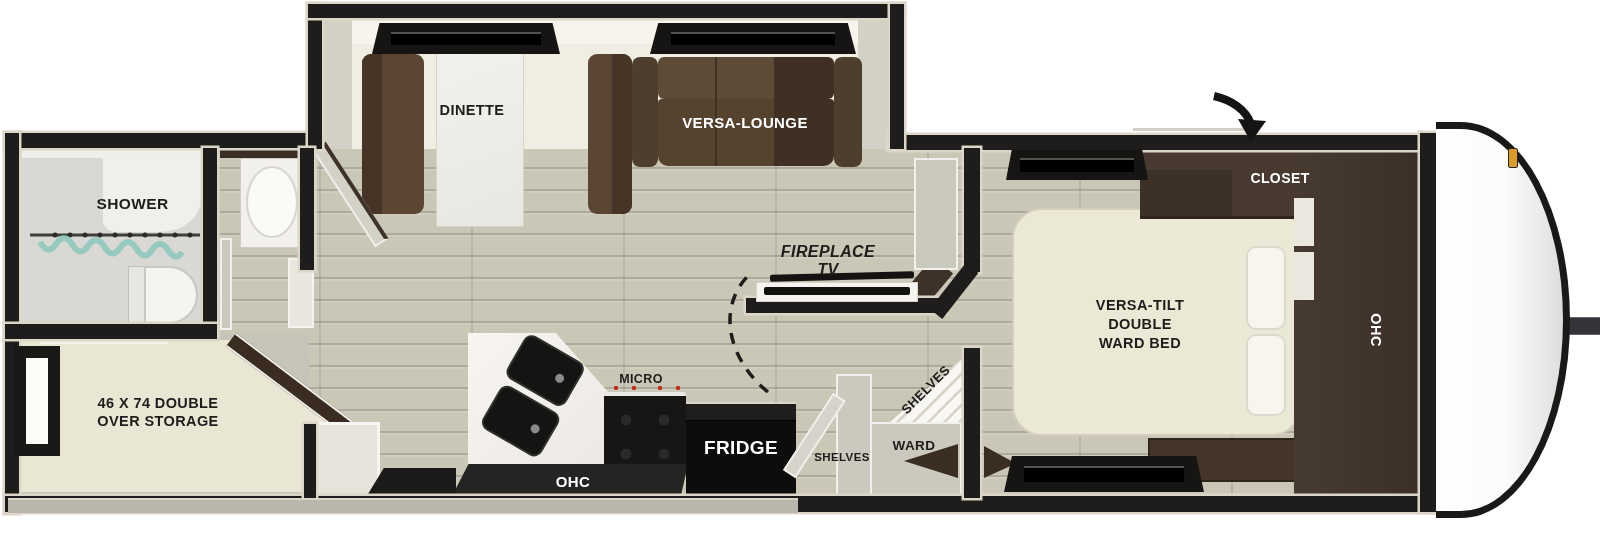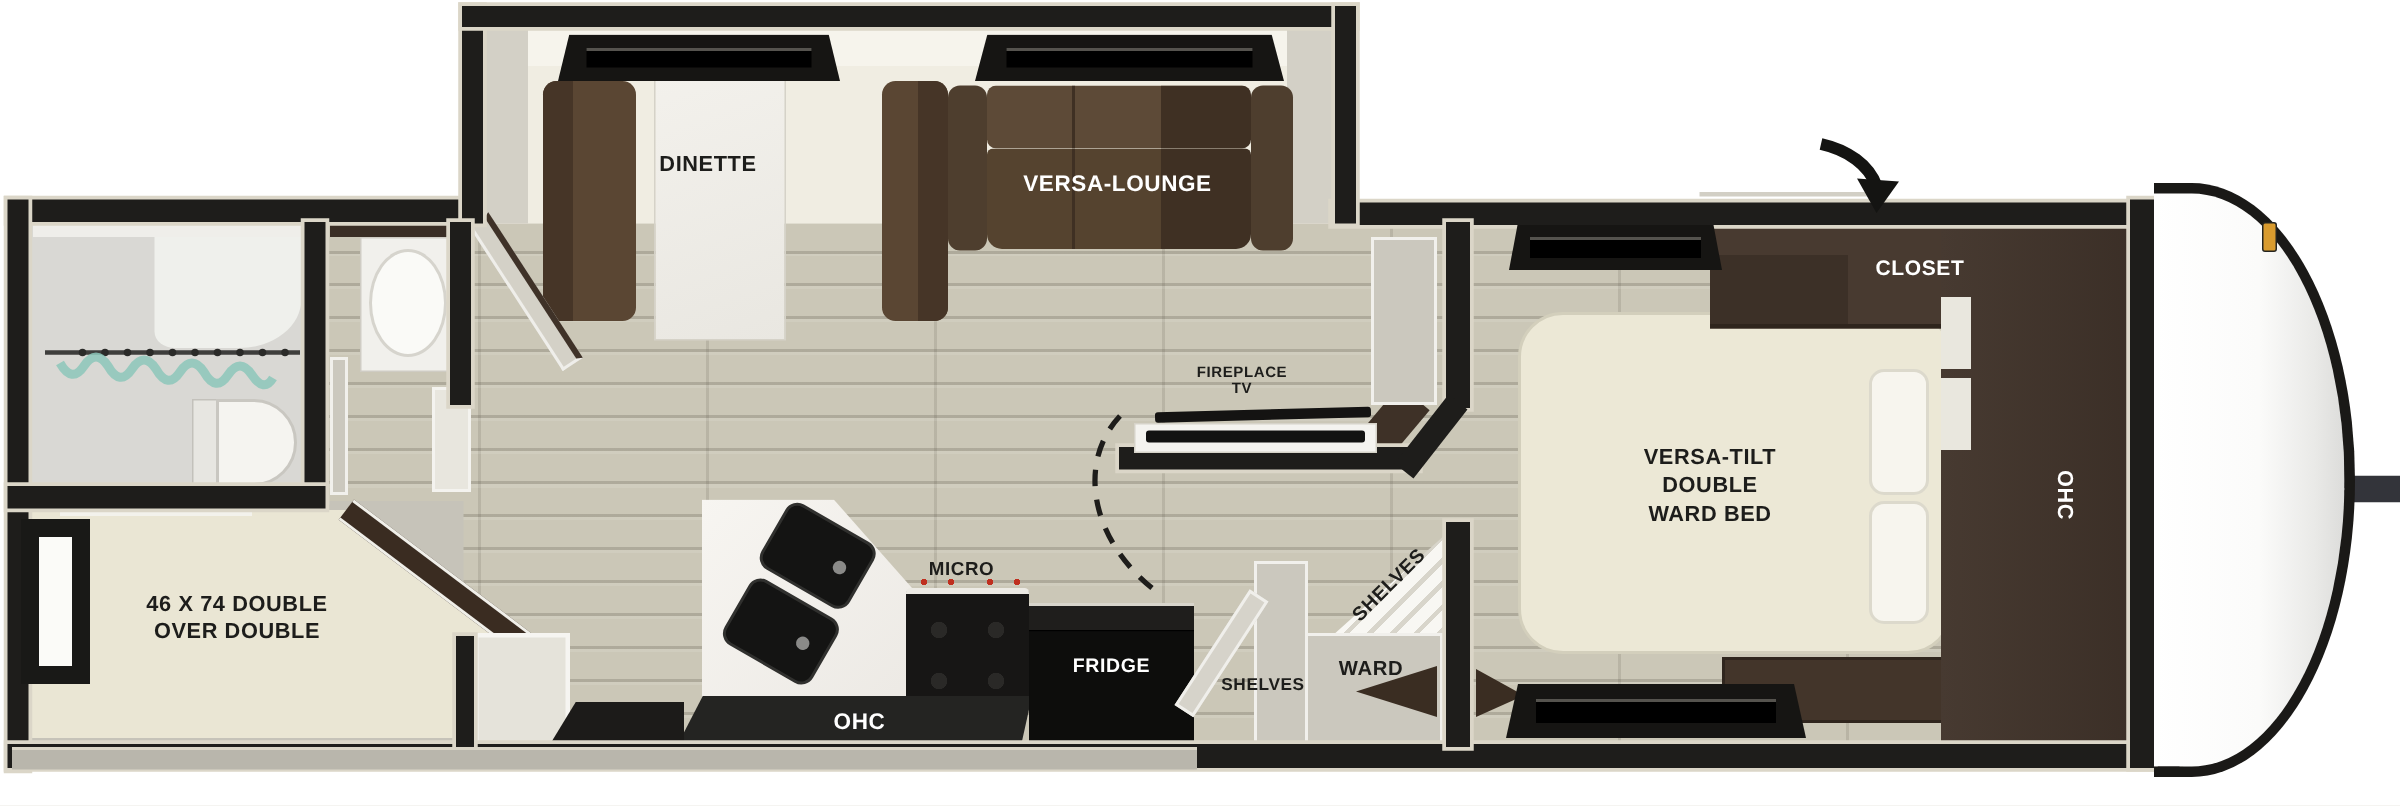--- a/index.html
+++ b/index.html
@@ -187,35 +187,36 @@
 
   <div class="abs" style="left:1548px;top:304px;width:52px;height:44px;background:#33343a;z-index:7;
               clip-path:polygon(0 12%,38% 0,38% 30%,100% 30%,100% 70%,38% 70%,38% 100%,0 88%,30% 50%);"></div>
   <div class="abs" style="left:1436px;top:122px;width:134px;height:396px;z-index:8;box-sizing:border-box;
               background:linear-gradient(90deg,#ffffff 0%,#fbfbfa 55%,#e9e9e7 85%,#dcdcda 100%);
               border:7px solid #1a1917;border-left:none;border-radius:0 110px 110px 0 / 0 200px 200px 0;"></div>
   <div class="abs" style="left:1508px;top:148px;width:8px;height:18px;background:#d99b2e;border:1px solid #242420;border-radius:2px;z-index:9;"></div>
 
   <div class="lbl" style="left:436px;top:101px;width:72px;font-size:14.5px;">DINETTE</div>
   <div class="lbl white" style="left:656px;top:114px;width:178px;font-size:15px;">VERSA-LOUNGE</div>
+  <div class="lbl" style="left:40px;top:194px;width:185px;font-size:15.5px;">SHOWER</div>
   <div class="lbl white" style="left:1230px;top:170px;width:100px;font-size:14px;">CLOSET</div>
   <div class="lbl" style="left:1075px;top:296px;width:130px;font-size:14.5px;line-height:1.32;">
     <span>VERSA-TILT</span><br>
     <span>DOUBLE</span><br>
     <span>WARD BED</span>
   </div>
   <div class="lbl white" style="left:1346px;top:321px;width:60px;font-size:14.5px;transform:rotate(90deg);">OHC</div>
-  <div class="lbl" style="left:770px;top:243px;width:116px;font-size:10px;line-height:1.1;">
+  <div class="lbl" style="left:770px;top:243px;width:116px;font-size:16px;line-height:1.1;font-style:italic;">
     <span>FIREPLACE</span><br>
     <span>TV</span>
   </div>
   <div class="lbl" style="left:890px;top:382px;width:72px;font-size:13px;transform:rotate(-45deg);">SHELVES</div>
   <div class="lbl" style="left:802px;top:450px;width:80px;font-size:11.5px;">SHELVES</div>
   <div class="lbl" style="left:874px;top:438px;width:80px;font-size:13.5px;">WARD</div>
   <div class="lbl" style="left:608px;top:372px;width:66px;font-size:12.5px;">MICRO</div>
-  <div class="lbl white" style="left:692px;top:436px;width:98px;font-size:13px;">FRIDGE</div>
+  <div class="lbl white" style="left:692px;top:436px;width:98px;font-size:19px;">FRIDGE</div>
   <div class="lbl white" style="left:540px;top:473px;width:66px;font-size:15px;">OHC</div>
   <div class="lbl" style="left:70px;top:394px;width:176px;font-size:14.5px;line-height:1.25;">
     <span>46 X 74 DOUBLE</span><br>
-    <span>OVER DOUBLE</span>
+    <span>OVER STORAGE</span>
   </div>
 
 </div>
 
 </body></html>

